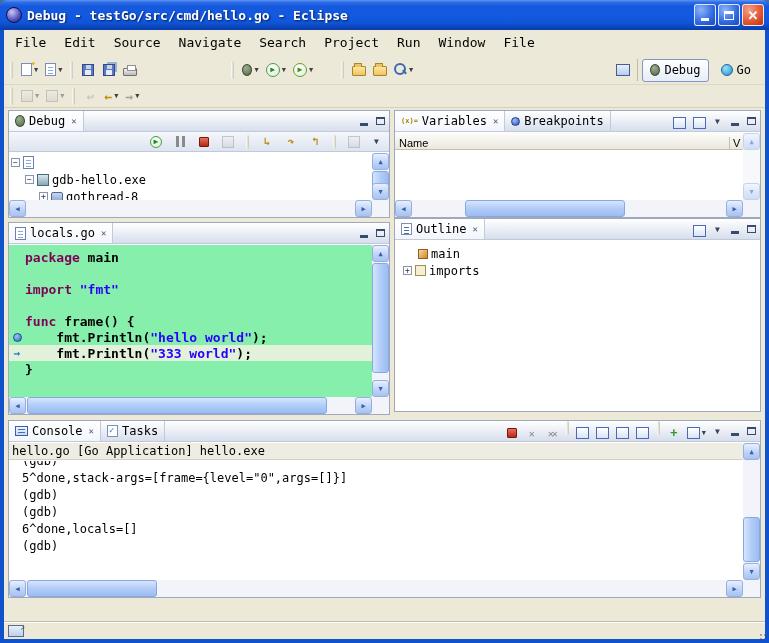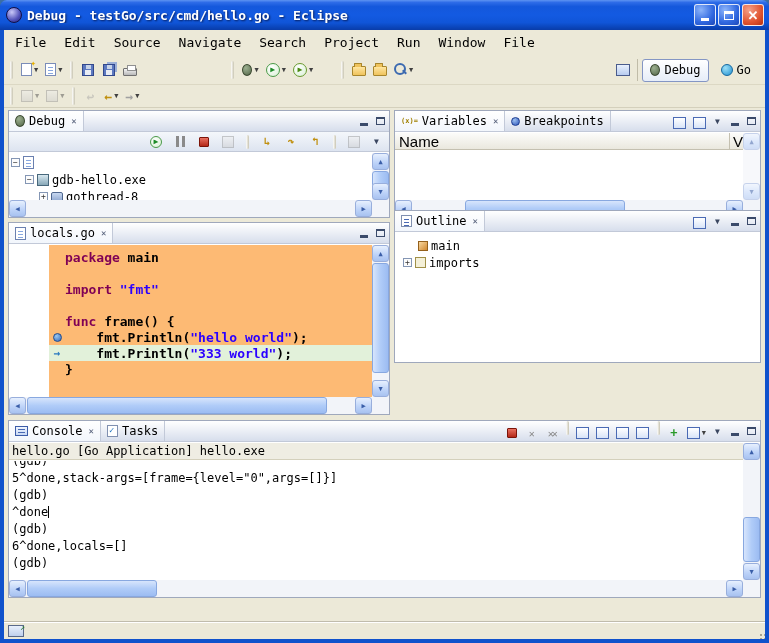--- a/index.html
+++ b/index.html
@@ -139,38 +139,38 @@
   .sbv .up { top:0; left:0; } .sbv .dn { bottom:0; left:0; }
   .sbh .lf { left:0; top:0; } .sbh .rt { right:0; top:0; }
   .sb-thumb { position:absolute; border:1px solid #88A8E0; border-radius:3px;
     background:linear-gradient(90deg,#D7E5FC,#B0CCF8 50%,#9CBCF2); }
   .sbh .sb-thumb { background:linear-gradient(#D7E5FC,#B0CCF8 50%,#9CBCF2); height:17px; top:0; }
   .sbv .sb-thumb { width:17px; left:0; }
   .sb-corner { position:absolute; right:0; bottom:0; width:17px; height:17px; background:#F2F4F9; }
   .sbdis { opacity:.55; }
 
   
-  .col-hdr { position:absolute; top:0; left:0; right:17px; height:17px; font-size:15px;
+  .col-hdr { position:absolute; top:0; left:0; right:17px; height:17px; font-size:11px;
     font-family:"Liberation Sans",sans-serif; background:linear-gradient(#FCFCFA,#EAE8DE);
-    border-bottom:1px solid #C4C0B0; display:flex; align-items:flex-start; padding-left:4px; }
+    border-bottom:1px solid #C4C0B0; display:flex; align-items:flex-end; padding-left:4px; }
   .col-name { flex:1; }
   .col-val { border-left:1px solid #C4C0B0; padding-left:3px; width:14px; overflow:hidden; white-space:nowrap; }
 
   
-  .code-area { position:absolute; left:0; top:0; right:17px; bottom:17px; overflow:hidden; background:#fdba74; padding-top:4px;margin-left:40px; }
+  .code-area { position:absolute; left:0; top:0; right:17px; bottom:17px; overflow:hidden; background:#86efac; padding-top:4px; }
   .code-line { display:flex; align-items:center; height:16px; font:bold 13px "DejaVu Sans Mono",monospace; white-space:pre; }
   .gut { flex:0 0 16px; display:flex; align-items:center; justify-content:center; }
   .mk-bp { width:9px; height:9px; border-radius:50%; border:1px solid #204C90;
     background:radial-gradient(circle at 35% 30%,#9CC8F0,#3468B8); }
   .mk-ptr { color:#2878C0; font-size:11px; font-weight:bold; }
 
   
   .console-label { position:absolute; top:0; left:0; right:17px; height:17px; background:#EFEDE3;
     border-bottom:1px solid #D4D0BC; font-size:12px; display:flex; align-items:center; padding-left:3px; white-space:nowrap; }
-  .console-out { position:absolute; top:18px; left:0; right:17px; bottom:17px; overflow:hidden; padding-left:3px; }
+  .console-out { position:absolute; top:18px; left:0; right:17px; bottom:17px; overflow:hidden; padding-left:13px; }
   .console-line { height:17px; font-size:12px; white-space:pre; color:#000; }
   .caret { display:inline-block; width:1px; height:12px; background:#000; vertical-align:-2px; }
 
   
   .statusbar { position:absolute; left:0; right:0; bottom:0; height:18px; border-top:1px solid #C0BCAC;
     box-shadow:inset 0 1px 0 #FFFFFF; display:flex; align-items:center; padding-left:4px; }
   .fastview { width:16px; height:12px; border:1px solid #5A6A8A; background:linear-gradient(#E8F0FC,#C0D0EC); position:relative; }
   .fastview::after { content:"↗"; position:absolute; right:-2px; top:-3px; font-size:8px; color:#2A7A2A; }
   .grip { position:absolute; right:3px; bottom:3px; width:2px; height:2px; background:#A8A490;
     box-shadow:-4px 8px 0 #A8A490,0 8px 0 #A8A490,4px 8px 0 #A8A490,0 4px 0 #A8A490,4px 4px 0 #A8A490,4px 0 0 #A8A490; }
@@ -448,21 +448,21 @@
         </div>
         <div class="sbh">
           <span class="sb-btn lf">◀</span>
           <span class="sb-thumb" style="left:18px; width:300px;"></span>
           <span class="sb-btn rt">▶</span>
         </div>
         <div class="sb-corner"></div>
       </div>
     </div>
 
-    <div class="view" style="left:390px; top:180px; width:367px; height:153px;">
+    <div class="view" style="left:390px; top:188px; width:367px; height:194px;">
       <div class="vhdr">
         <span class="vtab sel">
           <span class="outline-icon"></span>
           <span class="tx">Outline</span>
           <span class="closeico">✕</span>
         </span>
         <span class="hdr-sp"></span>
         <span class="tbtn">
             <span class="cbox"></span>
           </span>
@@ -543,21 +543,20 @@
         <span class="hbtn">
             <span class="hg-max"></span>
           </span>
       </div>
       <div class="vbody">
         <div class="console-label">hello.go [Go Application] hello.exe</div>
         <div class="console-out" id="console-lines">
             <div class="console-line" style="margin-top: -7px;"><span>(gdb)</span></div>
             <div class="console-line"><span>5^done,stack-args=[frame={level="0",args=[]}]</span></div>
             <div class="console-line"><span>(gdb)</span></div>
-            <div class="console-line"><span>^done</span><span class="caret"></span></div>
             <div class="console-line"><span>(gdb)</span></div>
             <div class="console-line"><span>6^done,locals=[]</span></div>
             <div class="console-line"><span>(gdb)</span></div>
           </div>
         <div class="sbv">
           <span class="sb-btn up">▲</span>
           <span class="sb-thumb" style="bottom:18px; height:45px;"></span>
           <span class="sb-btn dn">▼</span>
         </div>
         <div class="sbh">

